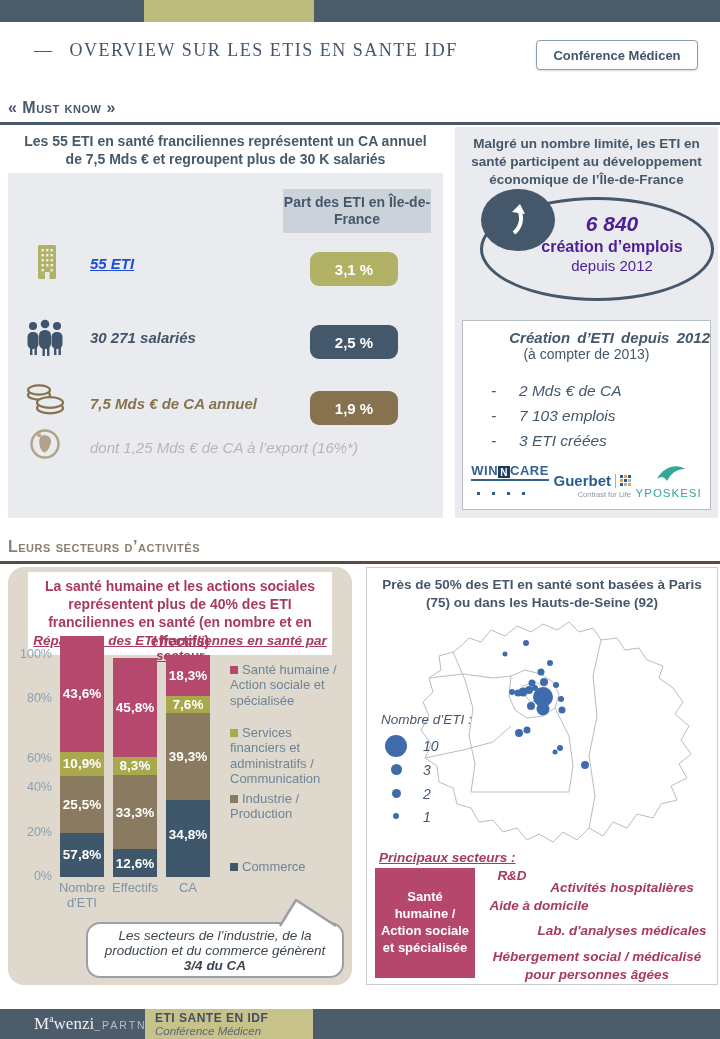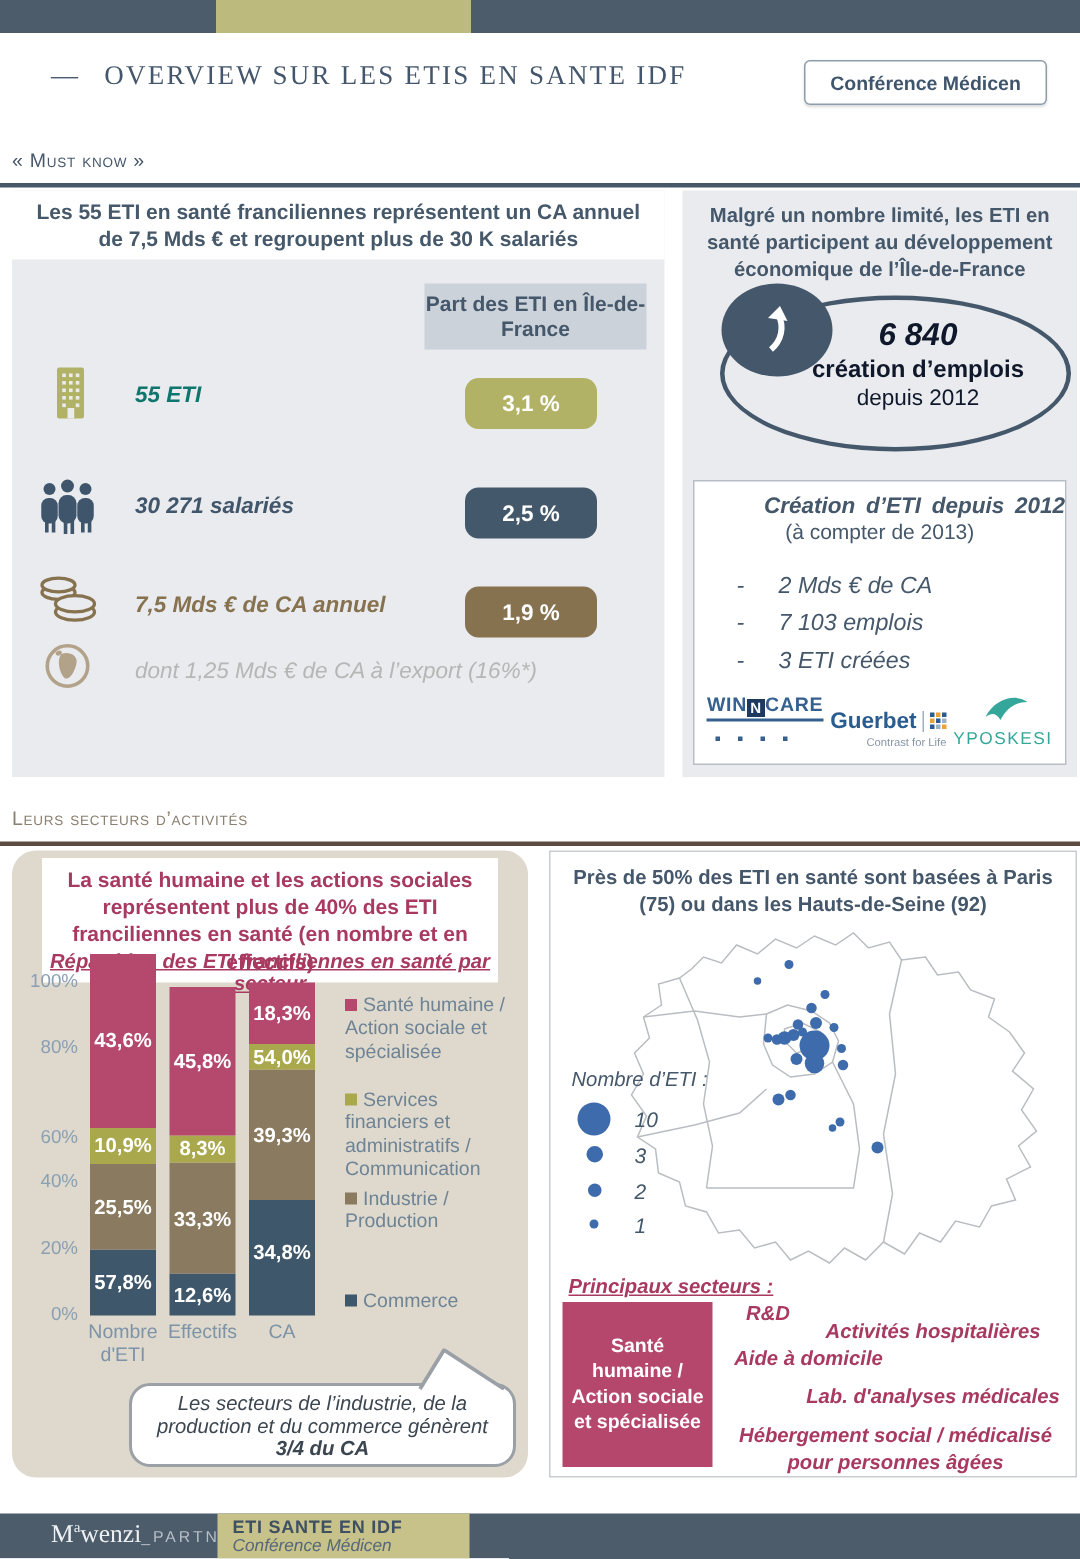--- a/index.html
+++ b/index.html
@@ -12,21 +12,21 @@
 
   
   .hdr-title{position:absolute;left:34px;top:40px;font-family:"Liberation Serif",serif;
              font-size:18px;letter-spacing:1.5px;color:#44566b;}
   .hdr-dash{margin-right:16px;}
   .hdr-btn{position:absolute;left:536px;top:40px;width:160px;height:28px;background:#fff;
            border:1px solid #8e9dab;border-radius:4px;box-shadow:0 1px 2px rgba(0,0,0,.15);
            font-size:13px;font-weight:bold;color:#3f556b;display:flex;align-items:center;justify-content:center;}
 
   
-  .sec-h{position:absolute;left:8px;font-size:13px;font-weight:normal;font-variant:small-caps;letter-spacing:.5px;}
+  .sec-h{position:absolute;left:8px;font-size:16px;font-weight:bold;font-variant:small-caps;letter-spacing:.5px;}
   .sec-h1{top:99px;color:#47586b;}
   .sec-h2{top:538px;color:#8b8071;}
   .rule{position:absolute;left:0;width:720px;height:3px;}
   .rule1{top:122px;background:#47586b;}
   .rule2{top:561px;background:#5c4b41;}
 
   
   .panel-kpi{position:absolute;left:8px;top:127px;width:435px;height:391px;background:#e9ebee;}
   .panel-dev{position:absolute;left:455px;top:127px;width:263px;height:391px;background:#e9ebee;}
   .hl-white{background:#fff;color:#46596b;font-weight:bold;font-size:14px;text-align:center;line-height:1.3;}
@@ -39,21 +39,21 @@
          font-size:15px;font-weight:bold;display:flex;align-items:center;justify-content:center;}
   .kpi-foot{position:absolute;left:82px;top:312px;font-size:15px;font-style:italic;color:#b6b6b6;}
   .kpi-icon{position:absolute;}
 
   
   .dev-head{position:absolute;left:0;top:8px;width:263px;font-size:13.5px;font-weight:bold;color:#45576a;
             text-align:center;line-height:1.35;padding:0 10px;box-sizing:border-box;}
   .jobs-ellipse{position:absolute;left:25px;top:70px;width:228px;height:98px;border:3px solid #45576a;border-radius:50%;}
   .jobs-circle{position:absolute;left:26px;top:62px;width:74px;height:62px;background:#45576a;border-radius:50%;
                display:flex;align-items:center;justify-content:center;}
-  .jobs-text{position:absolute;left:66px;top:84px;width:182px;text-align:center;color:#0f172a;line-height:1.25;}
+  .jobs-text{position:absolute;left:66px;top:84px;width:182px;text-align:center;color:#4c1d95;line-height:1.25;}
   .jobs-v{font-size:21px;font-weight:bold;font-style:italic;}
   .jobs-l1{font-size:16px;font-weight:bold;}
   .jobs-l2{font-size:15px;}
   .crea-box{position:absolute;left:7px;top:193px;width:249px;height:190px;background:#fff;border:1px solid #b8bec5;box-sizing:border-box;}
   .crea-title{margin-top:8px;text-align:right;font-size:15px;font-weight:bold;font-style:italic;word-spacing:3px;color:#45576a;}
   .crea-sub{text-align:center;font-size:14px;color:#45576a;}
   .crea-list{margin:16px 0 0 28px;font-size:15.5px;font-style:italic;color:#45576a;}
   .crea-item{line-height:25px;}
   .crea-item::before{content:"-";display:inline-block;width:28px;}
   .logos{position:absolute;left:0;bottom:10px;width:100%;display:flex;align-items:flex-end;justify-content:space-around;padding:0 6px;box-sizing:border-box;}
@@ -158,21 +158,21 @@
             <rect x="18.5" y="16" width="2.4" height="2.4"></rect>
           <rect x="9.5" y="21" width="2.4" height="2.4"></rect>
             <rect x="14" y="21" width="2.4" height="2.4"></rect>
             <rect x="18.5" y="21" width="2.4" height="2.4"></rect>
           <rect x="9.5" y="26" width="2.4" height="2.4"></rect>
             <rect x="18.5" y="26" width="2.4" height="2.4"></rect>
           <rect x="13" y="29" width="4.5" height="7"></rect>
         </g>
       </svg>
     </span>
-    <div class="kpi-row-label" style="left:82px;top:128px;color:#0f766e;">55 ETI</div>
+    <div class="kpi-row-label" style="left:82px;top:128px;color:#1d4ed8;text-decoration:underline;">55 ETI</div>
     <div class="badge" style="top:125px;background:#b2b266;">3,1 %</div>
 
     <span class="kpi-icon" style="left:16px;top:192px;">
       <svg width="42" height="38" viewBox="0 0 42 38" fill="#3f556b">
         <circle cx="9" cy="7" r="4"></circle>
           <circle cx="21" cy="5" r="4.3"></circle>
           <circle cx="33" cy="7" r="4"></circle>
         <rect x="3.5" y="13" width="11" height="17" rx="5"></rect>
         <rect x="15" y="11" width="12" height="19" rx="5.5"></rect>
         <rect x="27.5" y="13" width="11" height="17" rx="5"></rect>
@@ -305,21 +305,21 @@
           <span>45,8%</span>
         </div>
         <div class="cat" style="left: 89px;">Effectifs</div>
         <div class="seg" style="left: 158px; width: 44px; bottom: 0px; height: 85px; background: rgb(63, 87, 107);">
           <span>34,8%</span>
         </div>
         <div class="seg" style="left: 158px; width: 44px; bottom: 77.3px; height: 87.2px; background: rgb(138, 122, 95);">
           <span>39,3%</span>
         </div>
         <div class="seg" style="left: 158px; width: 44px; bottom: 164.5px; height: 16.9px; background: rgb(169, 168, 76);">
-          <span>54,0%</span>
+          <span>7,6%</span>
         </div>
         <div class="seg" style="left: 158px; width: 44px; bottom: 181.4px; height: 40.6px; background: rgb(181, 72, 109);">
           <span>18,3%</span>
         </div>
         <div class="cat" style="left: 142px;">CA</div>
       </div>
     <div class="legend">
         <div class="lgd" style="top: 7px;"><i style="background: rgb(181, 72, 109);"></i><span>Santé humaine / Action sociale et spécialisée</span></div>
         <div class="lgd" style="top: 70px;"><i style="background: rgb(169, 168, 76);"></i><span>Services financiers et administratifs / Communication</span></div>
         <div class="lgd" style="top: 136px;"><i style="background: rgb(138, 122, 95);"></i><span>Industrie / Production</span></div>

